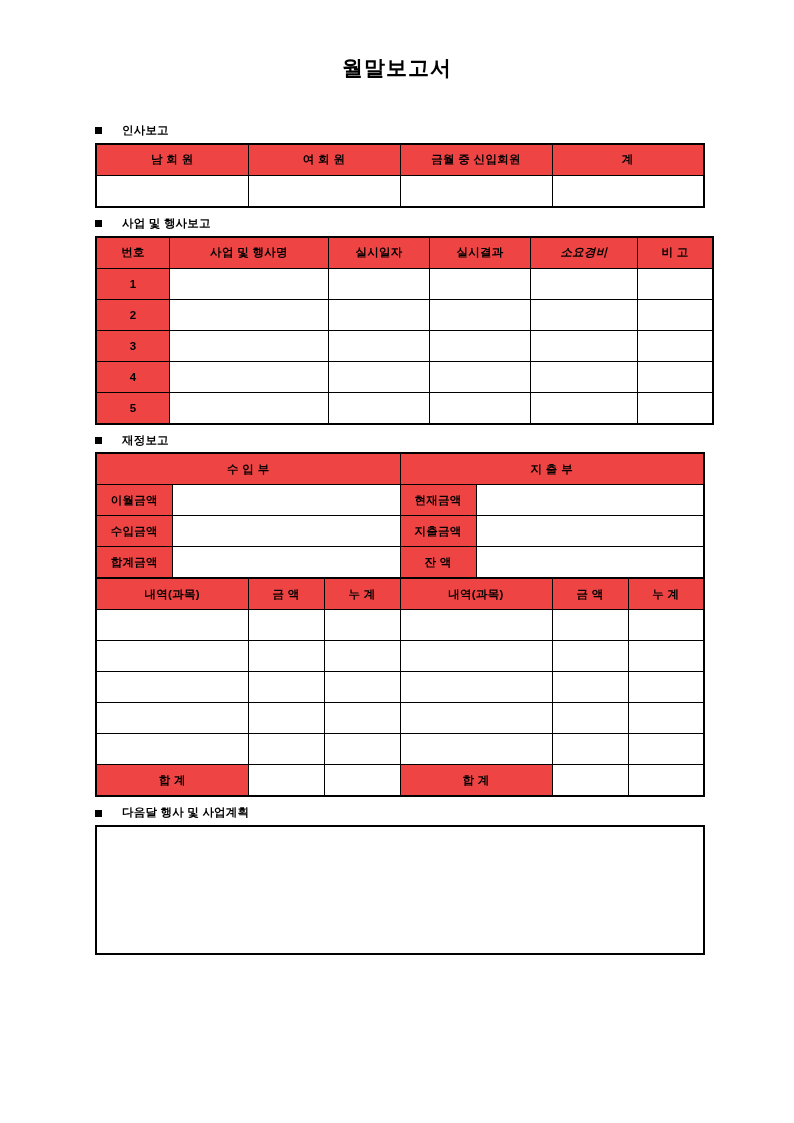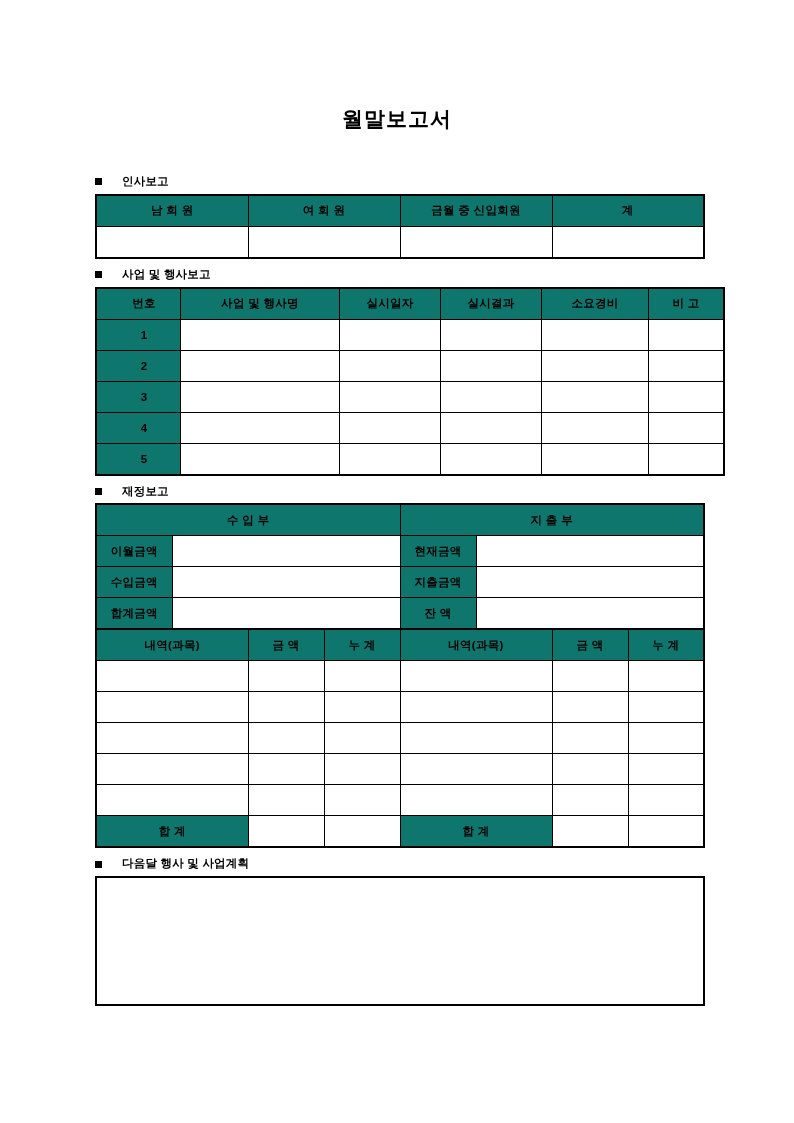--- a/index.html
+++ b/index.html
@@ -21,21 +21,21 @@
     box-sizing: border-box;
     padding: 0;
     position: relative;
   }
   .doc-title {
     text-align: center;
     font-size: 21px;
     font-weight: bold;
     letter-spacing: 1px;
     margin: 0;
-    padding-top: 105px;
+    padding-top: 54px;
     padding-bottom: 0;
   }
   .content {
     width: 610px;
     margin: 0 auto;
     margin-left: 95px;
     padding-top: 42px;
   }
   .section-heading {
     font-size: 11.5px;
@@ -68,34 +68,34 @@
     border: 1px solid #000;
     font-size: 11.5px;
     font-weight: bold;
     text-align: center;
     vertical-align: middle;
     padding: 0;
     height: 30px;
     letter-spacing: 0.3px;
   }
   td.hdr, th.hdr {
-    background: #0f766e;
+    background: #ef4444;
   }
   td.blank {
     background: #ffffff;
   }
   
   .t-personnel td { height: 32px; }
   
   .t-events td { height: 32px; }
-  .t-events .c-no    { width: 72px; padding-left: 11px; }
+  .t-events .c-no    { width: 72px; }
   .t-events .c-name  { width: 158px; }
   .t-events .c-date  { width: 100px; }
   .t-events .c-res   { width: 100px; }
-  .t-events .c-cost  { width: 106px; }
+  .t-events .c-cost  { width: 106px; font-style: italic; }
   .t-events .c-note  { width: 74px; }
   
   .t-finance td { height: 30px; }
   .t-finance .fc-1 { width: 105px; }
   .t-finance .fc-3 { width: 52px; }
   .t-finance .fc-4 { width: 52px; }
   .t-finance .fc-5 { width: 105px; margin-left: 28px; }
   .t-finance .fc-7 { width: 52px; }
   .t-finance .fc-8 { width: 52px; }
   .t-finance tr.split-top td { border-top: 2px solid #000; }

